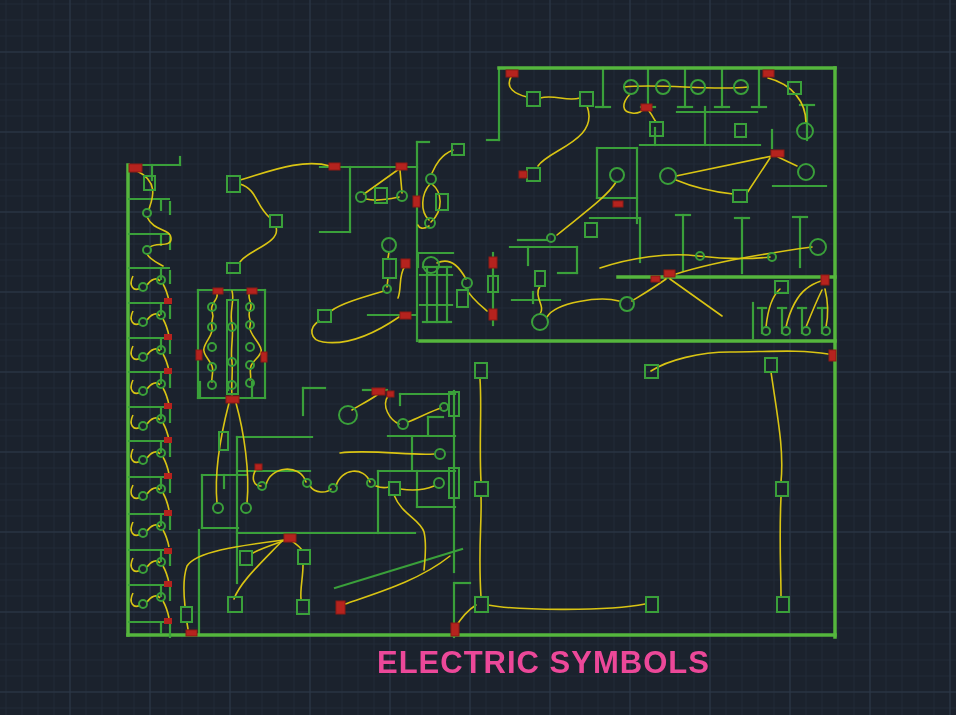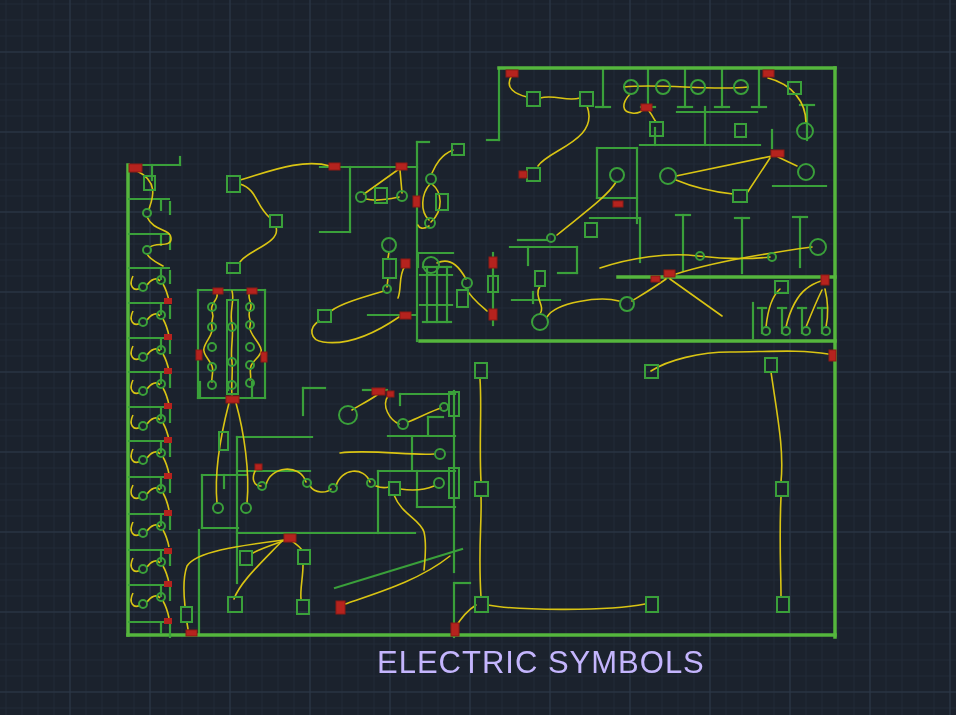--- a/index.html
+++ b/index.html
@@ -494,14 +494,14 @@
         <rect x="829" y="350" width="7" height="11" fill="#b5231e" stroke="#8f1a14" stroke-width="1"></rect>
         <rect x="372" y="388" width="13" height="7" fill="#b5231e" stroke="#8f1a14" stroke-width="1"></rect>
         <rect x="387" y="391" width="7" height="6" fill="#b5231e" stroke="#8f1a14" stroke-width="1"></rect>
         <rect x="255" y="464" width="7" height="6" fill="#b5231e" stroke="#8f1a14" stroke-width="1"></rect>
         <rect x="284" y="534" width="12" height="8" fill="#b5231e" stroke="#8f1a14" stroke-width="1"></rect>
         <rect x="186" y="630" width="11" height="6" fill="#b5231e" stroke="#8f1a14" stroke-width="1"></rect>
         <rect x="336" y="601" width="9" height="13" fill="#b5231e" stroke="#8f1a14" stroke-width="1"></rect>
         <rect x="451" y="623" width="8" height="13" fill="#b5231e" stroke="#8f1a14" stroke-width="1"></rect>
       </g>
     </svg>
-  <div id="title" style="color: #c4b5fd;">ELECTRIC SYMBOLS</div>
+  <div id="title" style="color: #ec4899; font-weight: bold;">ELECTRIC SYMBOLS</div>
 </div>
 
 </body></html>

